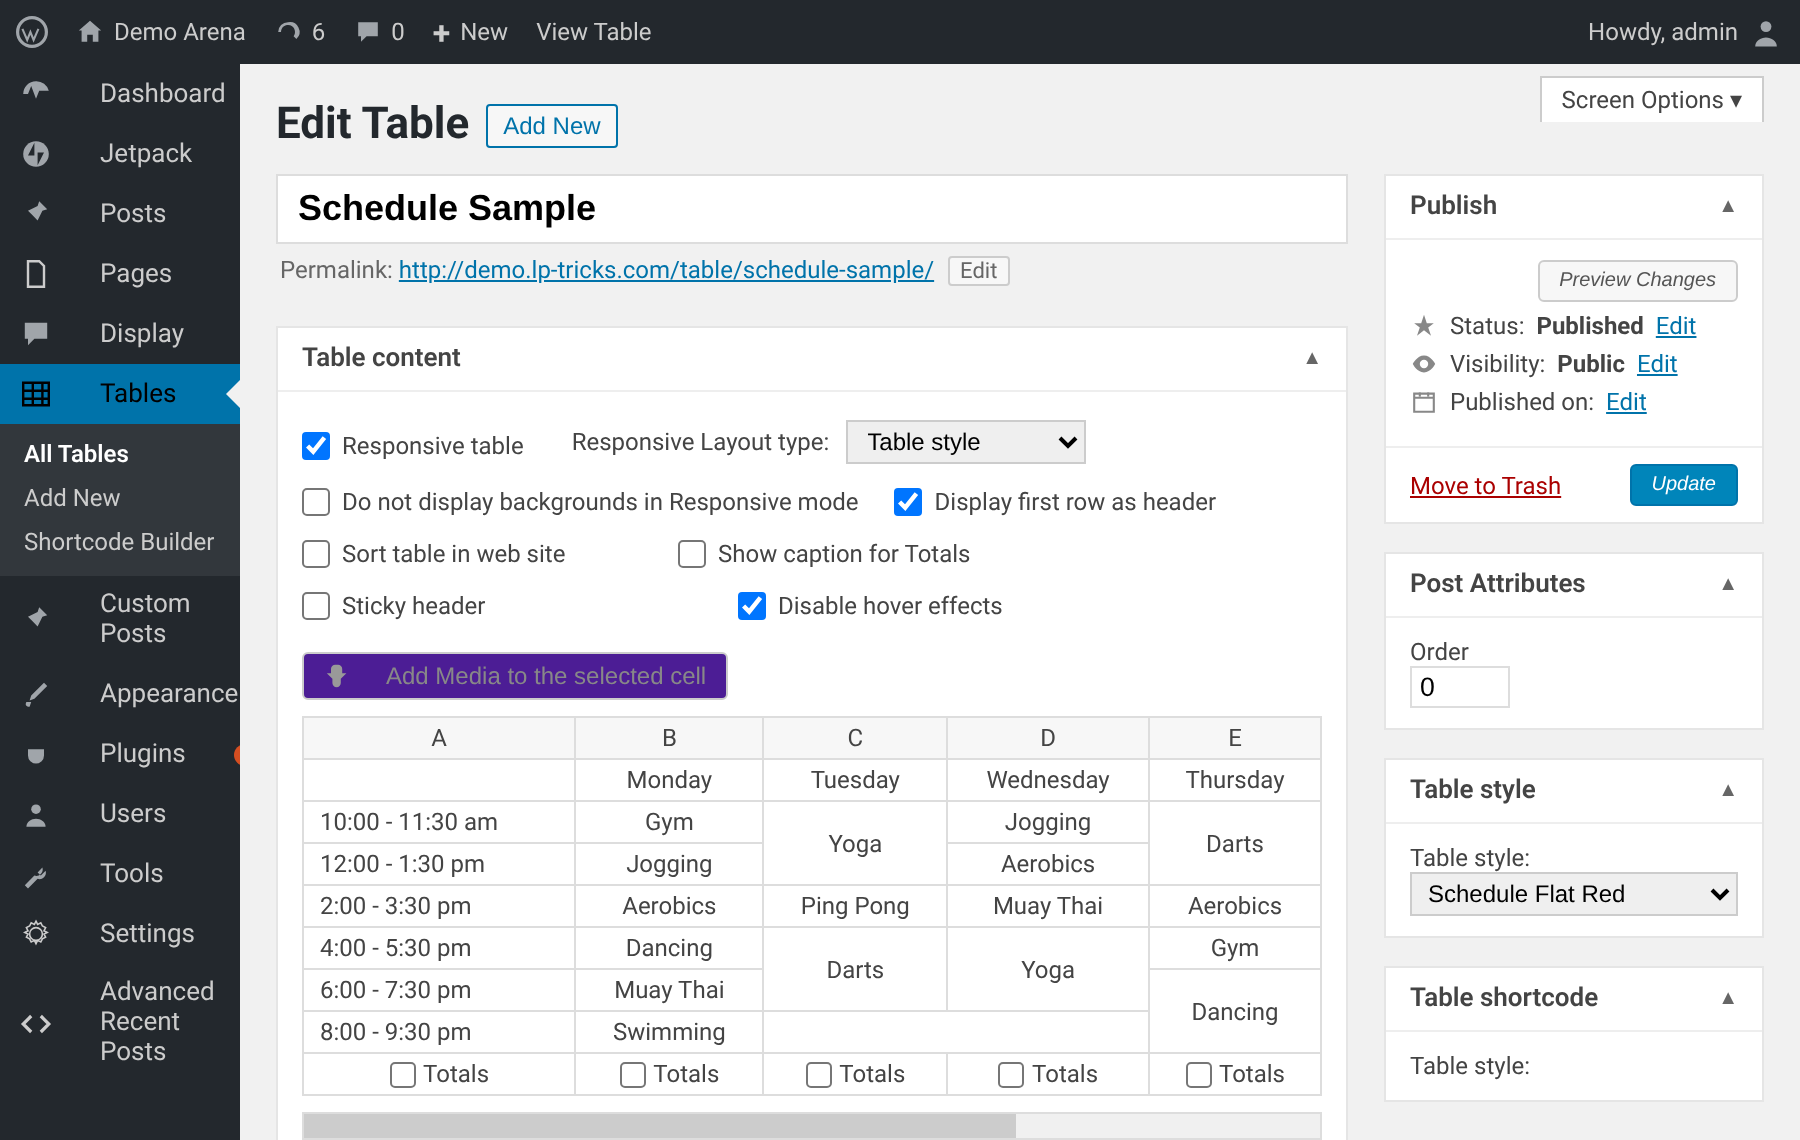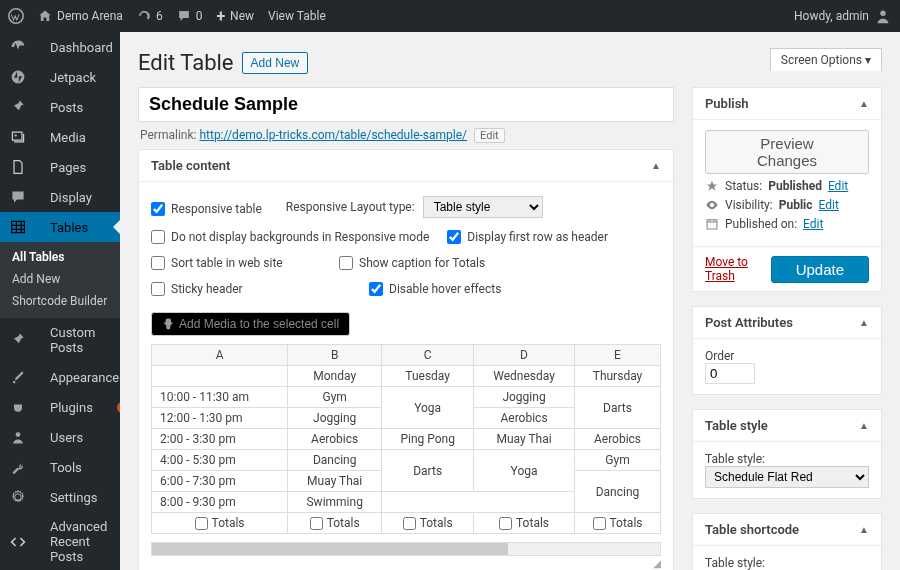--- a/index.html
+++ b/index.html
@@ -19,63 +19,63 @@
 .sidebar .menu-item.active { background: #0073aa; color: #000000; position: relative; }
 .sidebar .menu-item.active svg { fill: #fff; }
 .sidebar .menu-item.active::after { content: ""; position: absolute; right: -1px; top: 50%; transform: translateY(-50%); border: 8px solid transparent; border-right-color: #f1f1f1; }
 .sidebar .submenu { background: #32373c; padding: 4px 0 6px; }
 .sidebar .submenu .sub-item { padding: 4px 12px; font-size: 12px; color: #ccc; cursor: pointer; }
 .sidebar .submenu .sub-item.active { color: #fff; font-weight: 600; }
 .sidebar .badge { background: #d54e21; color: #fff; border-radius: 10px; font-size: 10px; padding: 0 5px; margin-left: auto; }
 
 
 .main { flex: 1; overflow: auto; padding: 8px 18px 18px 18px; position: relative; }
-.screen-opts { position: absolute; right: 18px; top: 16px; background: #fff; border: 1px solid #ccc; border-bottom: 0; padding: 4px 10px; font-size: 12px; cursor: pointer; }
+.screen-opts { position: absolute; right: 18px; top: 6px; background: #fff; border: 1px solid #ccc; border-bottom: 0; padding: 4px 10px; font-size: 12px; cursor: pointer; }
 .h1row { display: flex; align-items: center; gap: 8px; margin: 10px 0 12px; }
-.h1row h1 { font-size: 22px; font-weight: 400; color: #23282d; }
+.h1row h1 { font-size: 22px; font-weight: 700; color: #23282d; }
 .addnew { border: 1px solid #0073aa; color: #0073aa; background: #f7f7f7; padding: 3px 8px; font-size: 12px; cursor: pointer; border-radius: 2px; }
 
 .columns { display: flex; gap: 18px; align-items: flex-start; }
 .col-main { flex: 1; min-width: 0; }
 .col-side { width: 190px; flex-shrink: 0; }
 
 .postbox { background: #fff; border: 1px solid #e5e5e5; margin-bottom: 14px; }
 .postbox .hndle { padding: 8px 12px; font-size: 13px; font-weight: 600; border-bottom: 1px solid #eee; display: flex; justify-content: space-between; align-items: center; cursor: pointer; }
 .postbox .inside { padding: 10px 12px; font-size: 12px; }
 .toggle-arrow { font-size: 10px; color: #666; }
 
 .title-input { width: 100%; font-size: 18px; padding: 6px 10px; border: 1px solid #ddd; background: #fff; font-weight: bold; }
-.permalink { font-size: 12px; color: #666; padding: 6px 2px 6px; }
+.permalink { font-size: 12px; color: #666; padding: 6px 2px 20px; }
 .permalink a { color: #0073aa; text-decoration: underline; }
 .permalink .editbtn { display: inline-block; margin-left: 4px; padding: 0 5px; border: 1px solid #ccc; background: #f7f7f7; font-size: 11px; cursor: pointer; border-radius: 2px; }
 
 .checkrow { display: flex; align-items: center; gap: 6px; margin: 4px 0; }
 .checkrow input[type=checkbox] { width: 14px; height: 14px; }
 .checkgrid { display: flex; flex-wrap: wrap; gap: 4px 18px; margin-bottom: 8px; }
 .checkgrid .checkrow { min-width: 170px; }
 .layout-type { display: flex; align-items: center; gap: 8px; margin: 4px 0 8px; }
 .layout-type select { padding: 2px 6px; border: 1px solid #ccc; font-size: 12px; min-width: 120px; }
 
-.mediabtn { border: 1px solid #ccc; background: #000000; padding: 4px 10px; font-size: 12px; display: inline-flex; align-items: center; gap: 3px; color: #888; cursor: pointer; border-radius: 3px; margin: 4px 0 8px; }
+.mediabtn { border: 1px solid #ccc; background: #4c1d95; padding: 4px 10px; font-size: 12px; display: inline-flex; align-items: center; gap: 17px; color: #888; cursor: pointer; border-radius: 3px; margin: 4px 0 8px; }
 
 table.sheet { width: 100%; border-collapse: collapse; font-size: 12px; }
 table.sheet th, table.sheet td { border: 1px solid #ddd; padding: 3px 8px; text-align: center; }
 table.sheet th { background: #f7f7f7; font-weight: normal; }
 table.sheet td.time { text-align: left; }
 .totals-row td { text-align: left; padding: 4px 6px; }
 .totals-row input { margin-right: 4px; vertical-align: middle; }
 .scroll-hint { height: 14px; background: #f0f0f0; margin-top: 8px; border: 1px solid #ddd; position: relative; }
 .scroll-hint .thumb { position: absolute; left: 0; height: 100%; width: 70%; background: #ccc; }
 .corner-handle { text-align: right; color: #aaa; font-size: 10px; padding-top: 2px; }
 
 .side-row { display: flex; align-items: center; gap: 6px; margin: 5px 0; font-size: 12px; }
 .side-row svg { width: 14px; height: 14px; fill: #888; }
 .side-row a { color: #0073aa; text-decoration: underline; cursor: pointer; }
 .pubbtns { display: flex; justify-content: space-between; align-items: center; padding: 8px 12px; border-top: 1px solid #eee; }
-.btn { padding: 4px 24px; font-size: 15px; border-radius: 3px; cursor: pointer; }
+.btn { padding: 4px 10px; font-size: 10px; border-radius: 3px; cursor: pointer; font-style: italic; }
 .btn-primary { background: #0085ba; border: 1px solid #0073aa; color: #fff; }
 .btn-secondary { background: #f7f7f7; border: 1px solid #ccc; color: #555; }
 .trash { color: #a00; text-decoration: underline; cursor: pointer; font-size: 12px; }
 .order-input { width: 50px; padding: 2px 4px; border: 1px solid #ddd; }
 .side-select { width: 100%; padding: 2px 4px; border: 1px solid #ccc; font-size: 12px; }
 </style>
 </head>
 <body>
 
 <div class="adminbar">
@@ -136,27 +136,20 @@
           <circle cx="10" cy="10" r="8"></circle>
           <path d="M9 3v8H5zM11 17V9h4z" fill="#23282d"></path>
         </svg>
         <span>Jetpack</span>
       </div>
       <div class="menu-item">
         <svg viewBox="0 0 20 20">
           <path d="M12 2l5 5-3 1-3 6-3-3-5 5 5-5-3-3 6-3z"></path>
         </svg>
         <span>Posts</span>
-      </div>
-      <div class="menu-item">
-        <svg viewBox="0 0 20 20">
-          <path d="M3 4h12v10H3zM17 6v10H5" fill="none" stroke="currentColor" stroke-width="1.5"></path>
-          <circle cx="7" cy="8" r="1.5"></circle>
-        </svg>
-        <span>Media</span>
       </div>
       <div class="menu-item">
         <svg viewBox="0 0 20 20">
           <path d="M5 2h7l3 3v13H5z" fill="none" stroke="currentColor" stroke-width="1.5"></path>
         </svg>
         <span>Pages</span>
       </div>
       <div class="menu-item">
         <svg viewBox="0 0 20 20">
           <path d="M3 3h14v10H9l-4 4v-4H3z"></path>

